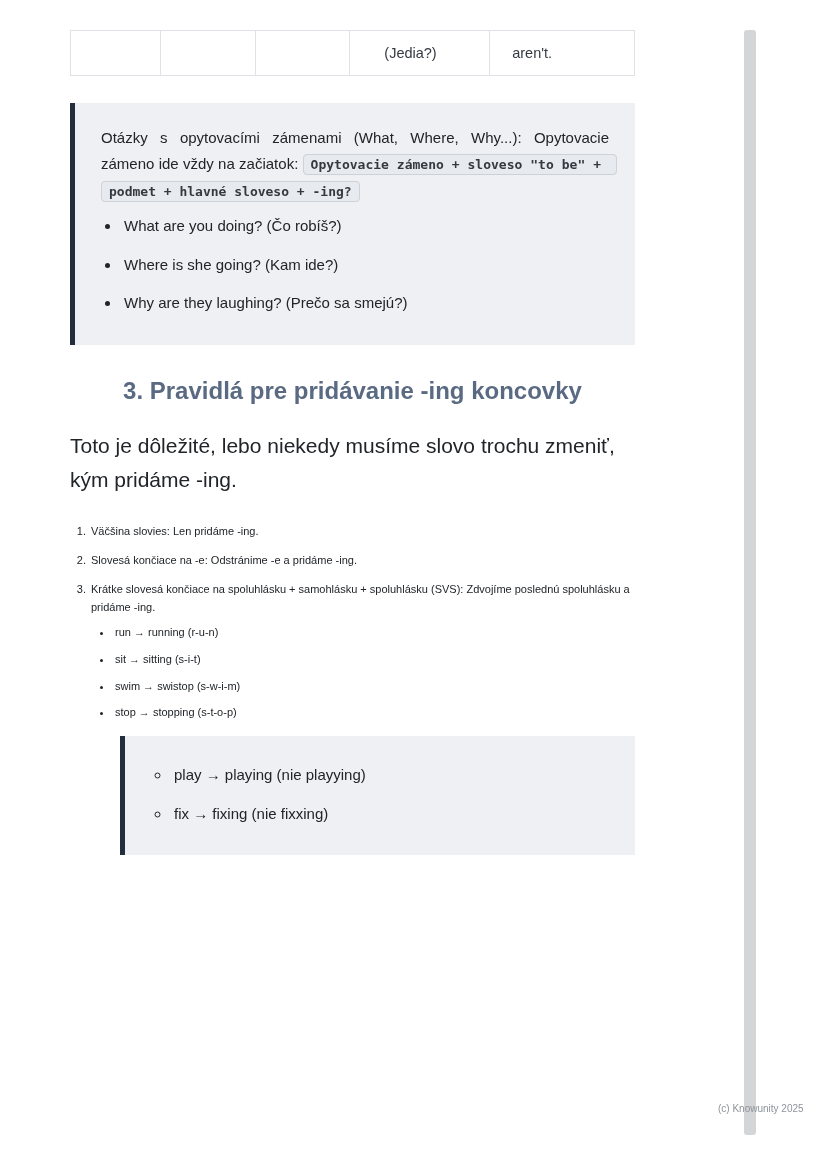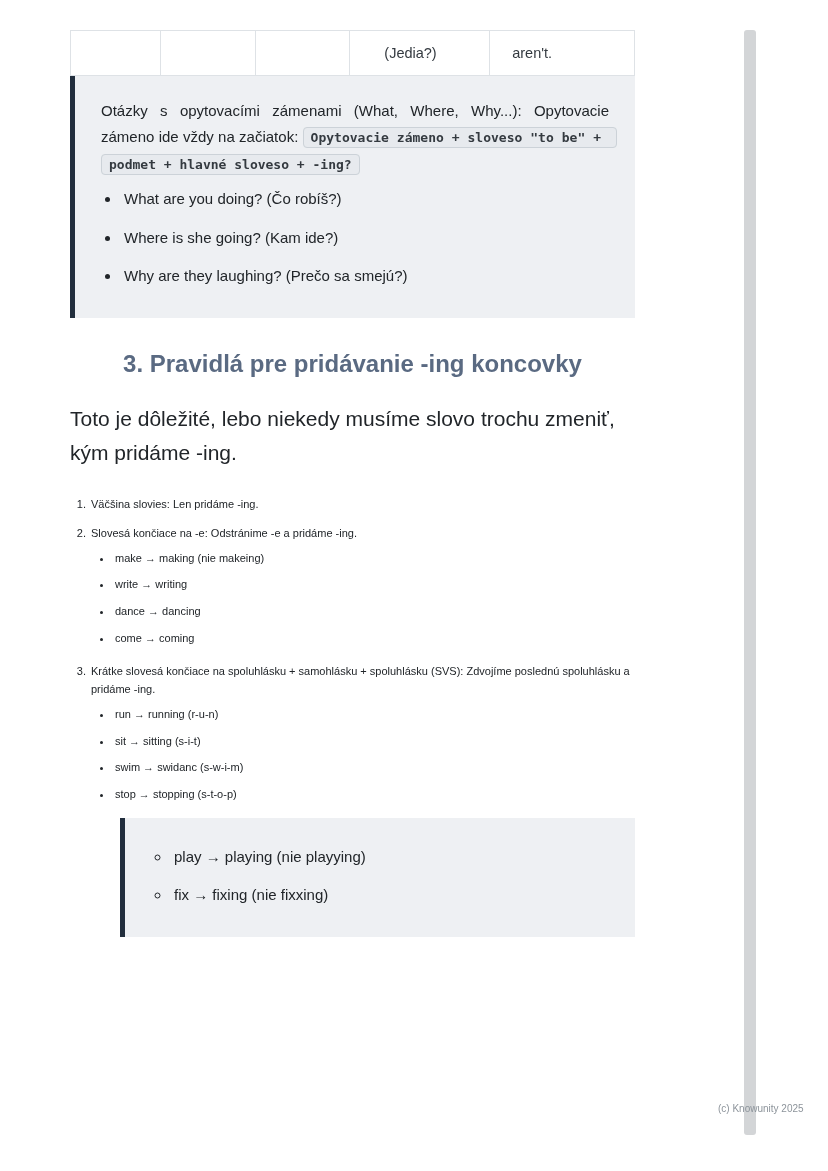--- a/index.html
+++ b/index.html
@@ -2,21 +2,21 @@
 <html lang="sk"><head>
 <meta charset="utf-8">
 <style>
   * { margin:0; padding:0; box-sizing:border-box; }
   html,body { background:#ffffff; }
   body { font-family:"Liberation Sans", sans-serif; color:#212529; }
   .page { position:relative; width:828px; height:1171px; background:#ffffff; overflow:hidden; }
   .content { position:absolute; left:70px; top:30px; width:565px; }
 
   
-  .frag-table { width:100%; border-collapse:collapse; }
+  .frag-table { width:100%; border-collapse:collapse; margin-bottom:27px; }
   .frag-table td {
     border:1px solid #dee2e6; height:45px; padding:8px 14px;
     font-size:14.5px; color:#343a40; vertical-align:middle; background:#fff;
   }
 
   
   .callout {
     background:#eef0f3; border-left:5px solid #222e3d;
     padding:22px 26px 16px 26px; font-size:15px; line-height:1.72; color:#212529;
   }
@@ -87,33 +87,27 @@
 
     <h2 class="section-heading">3. Pravidlá pre pridávanie -ing koncovky</h2>
     <p class="intro">Toto je dôležité, lebo niekedy musíme slovo trochu zmeniť, kým pridáme -ing.</p>
 
     <ol class="rules">
       <li>
         <b>Väčšina slovies:</b><span> Len pridáme -ing.</span>
       </li>
       <li>
         <b>Slovesá končiace na -e:</b><span> Odstránime -e a pridáme -ing.</span>
-        <ul>
-          <li><span>make → mak</span><b>ing</b><span> (nie makeing)</span></li>
-          <li><span>write → writ</span><b>ing</b><span></span></li>
-          <li><span>dance → danc</span><b>ing</b><span></span></li>
-          <li><span>come → com</span><b>ing</b><span></span></li>
-        </ul>
       </li>
       <li>
         <b>Krátke slovesá končiace na spoluhlásku + samohlásku + spoluhlásku (SVS):</b><span> Zdvojíme poslednú spoluhlásku a pridáme -ing.</span>
         <ul>
           <li><span>run → ru</span><b>nning</b><span> (r-u-n)</span></li>
           <li><span>sit → si</span><b>tting</b><span> (s-i-t)</span></li>
-          <li><span>swim → swi</span><b>danc</b><span> (s-w-i-m)</span></li>
+          <li><span>swim → swi</span><b>stop</b><span> (s-w-i-m)</span></li>
           <li><span>stop → sto</span><b>pping</b><span> (s-t-o-p)</span></li>
         </ul>
       </li>
     </ol>
 
     <div class="callout callout-warning">
       <ul>
         <li><span>play → play</span><b>ing</b><span> (nie playying)</span></li>
         <li><span>fix → fix</span><b>ing</b><span> (nie fixxing)</span></li>
       </ul>

